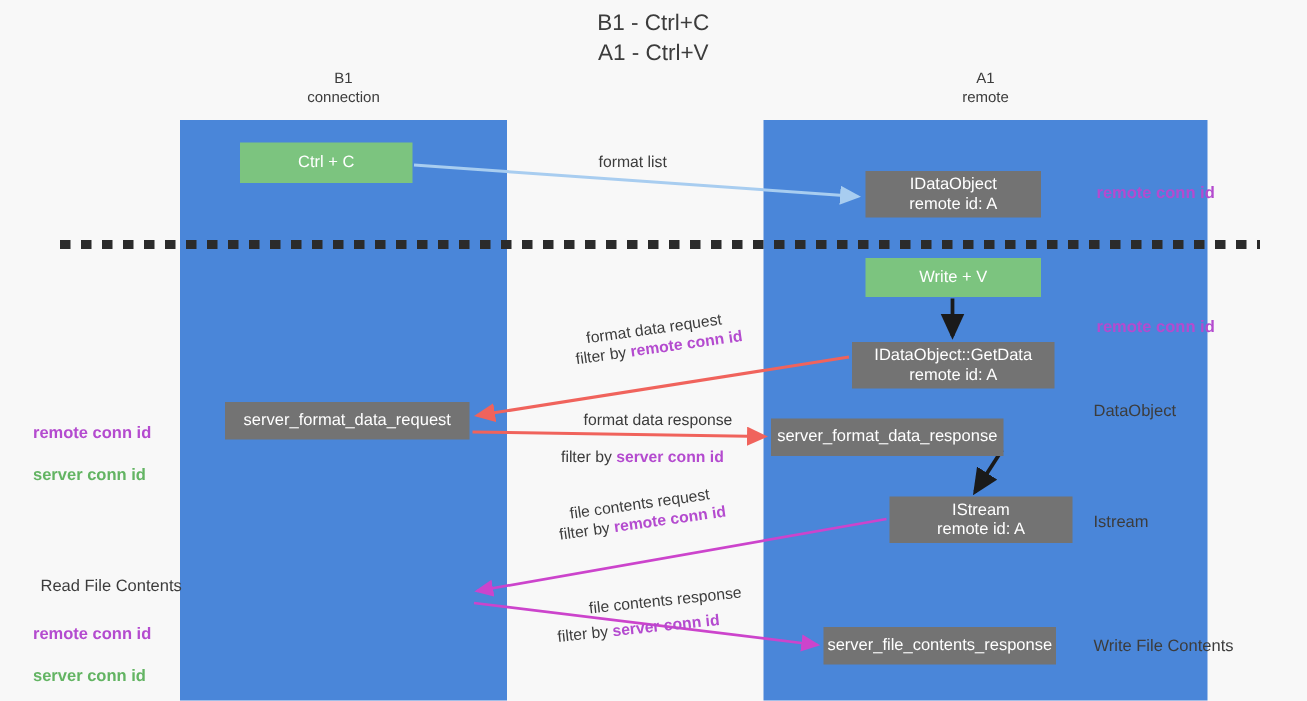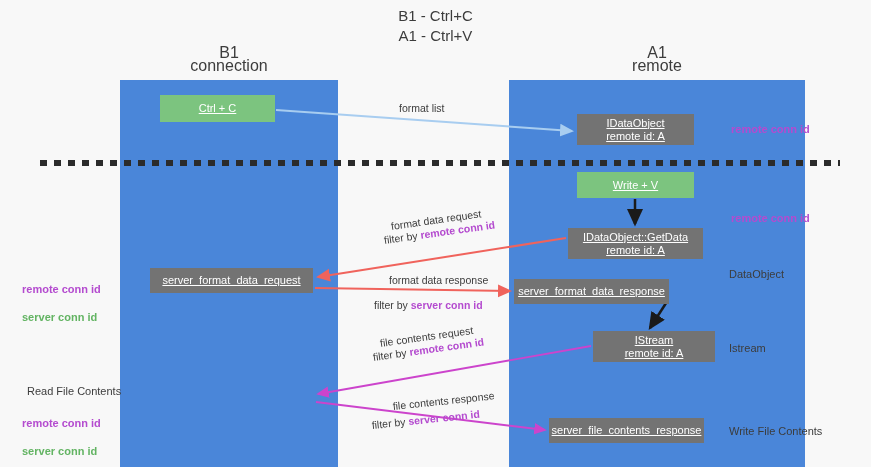--- a/index.html
+++ b/index.html
@@ -18,32 +18,32 @@
   #col-b1{left:120px;top:80px;width:218px;height:387px;}
   #col-a1{left:509px;top:80px;width:296px;height:387px;}
 
   
   .title{
     position:absolute;left:0;top:6px;width:871px;
     text-align:center;font-size:15px;line-height:20px;color:#3c3c3c;
     white-space:pre-line;
   }
   .col-head{
-    position:absolute;text-align:center;font-size:16px;
+    position:absolute;text-align:center;font-size:10px;
     line-height:13px;color:#3c3c3c;white-space:pre-line;
   }
   #head-b1{left:120px;top:46px;width:218px;}
   #head-a1{left:509px;top:46px;width:296px;}
 
   
   .node{
     position:absolute;box-sizing:border-box;
     display:flex;align-items:center;justify-content:center;
     text-align:center;color:#ffffff;font-size:11px;line-height:13px;
-    white-space:pre-line;padding:2px 4px;text-decoration:underline;
+    white-space:pre-line;padding:2px 4px;
   }
   .node.green{background:#7cc47f;}
   .node.orange{background:#737373;}
 
   #n-ctrlc{left:160px;top:95px;width:115px;height:27px;}
   #n-dataobj{left:577px;top:114px;width:117px;height:31px;}
   #n-ctrlv{left:577px;top:172px;width:117px;height:26px;}
   #n-getdata{left:568px;top:228px;width:135px;height:31px;}
   #n-sfreq{left:150px;top:268px;width:163px;height:25px;}
   #n-sfresp{left:514px;top:279px;width:155px;height:25px;}

